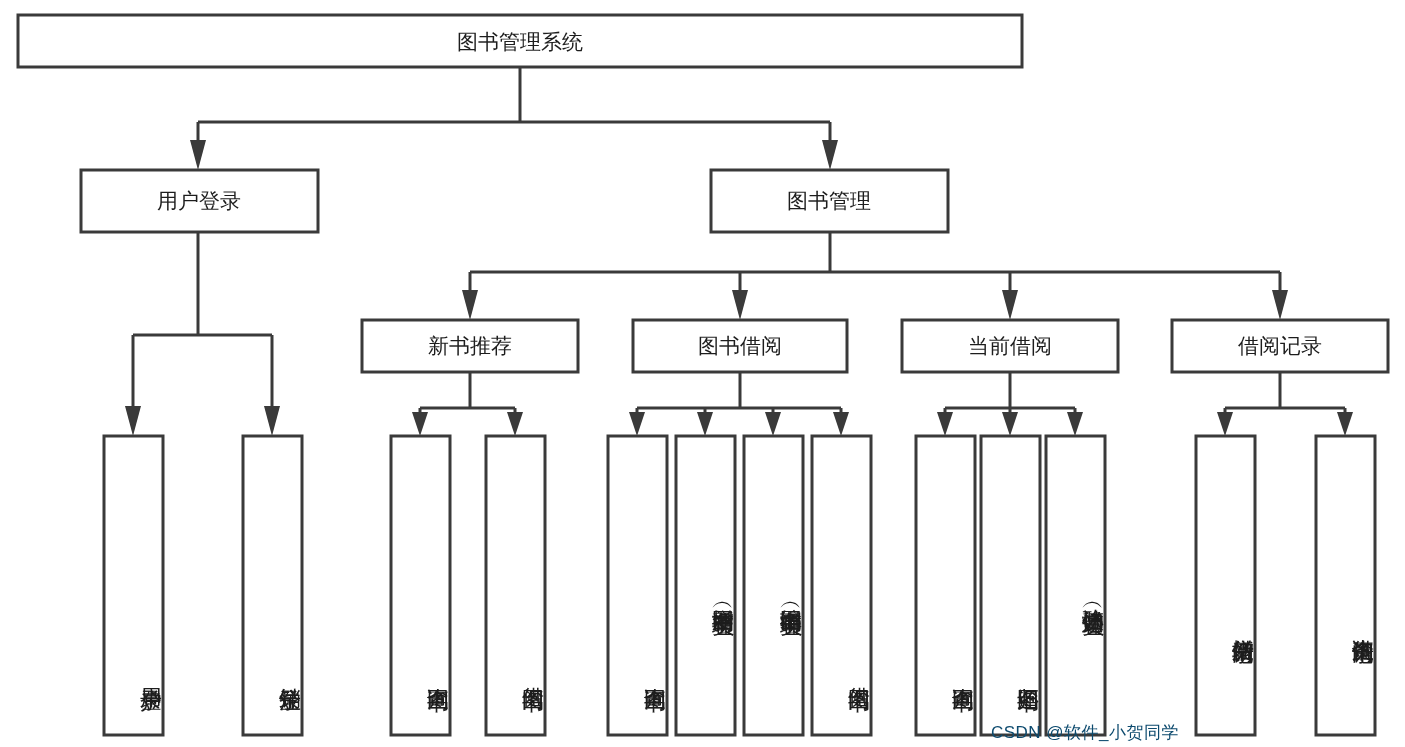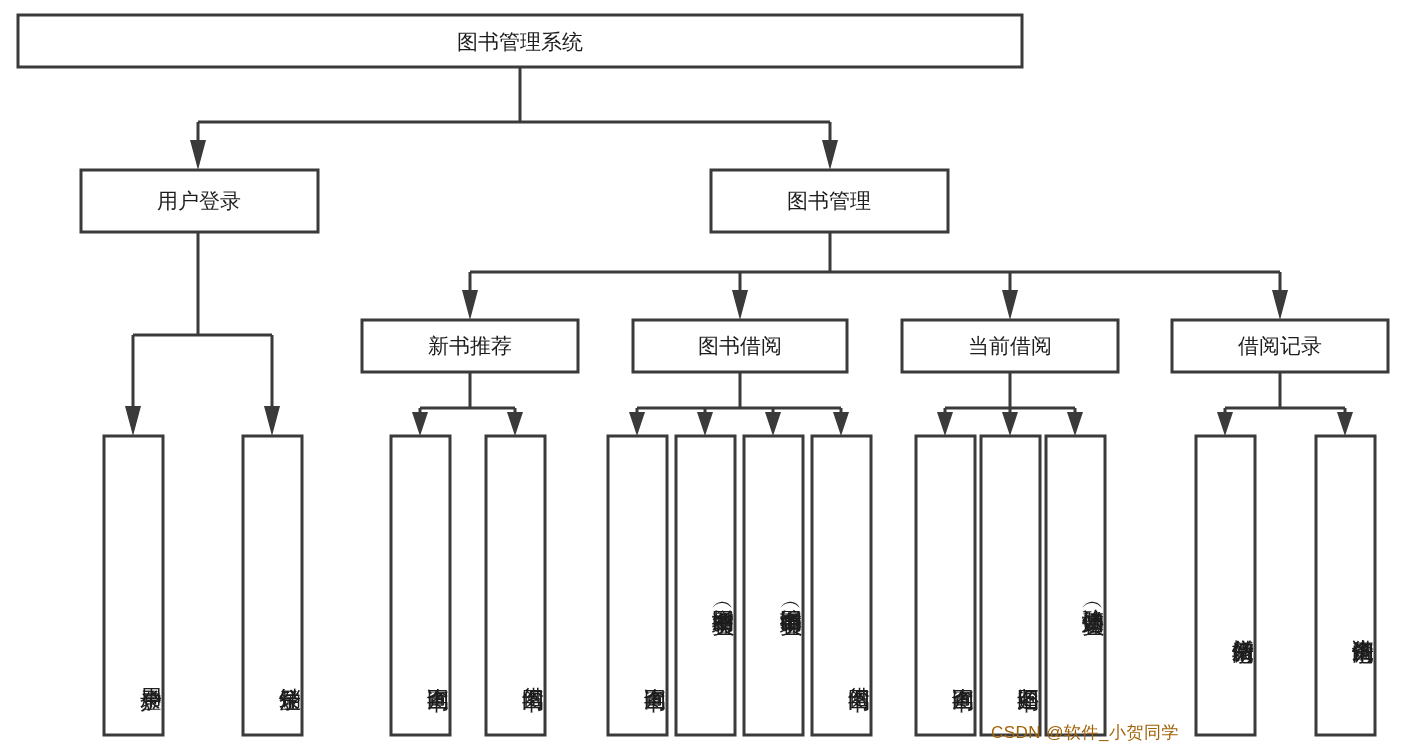--- a/index.html
+++ b/index.html
@@ -47,21 +47,21 @@
     fill: #1d1d1d;
     text-anchor: middle;
     dominant-baseline: middle;
   }
   .watermark-text {
     position: absolute;
     right: 6px;
     bottom: 3px;
     font-family: "Liberation Sans", "DejaVu Sans", sans-serif;
     font-size: 17px;
-    color: #a16207;
+    color: #0c4a6e;
     letter-spacing: 0.5px;
     white-space: nowrap;
     user-select: none;
   }
   .vlabel {
     position: absolute;
     writing-mode: vertical-rl;
     text-orientation: upright;
     font-family: "Liberation Sans", "DejaVu Sans", sans-serif;
     font-size: 22px;

